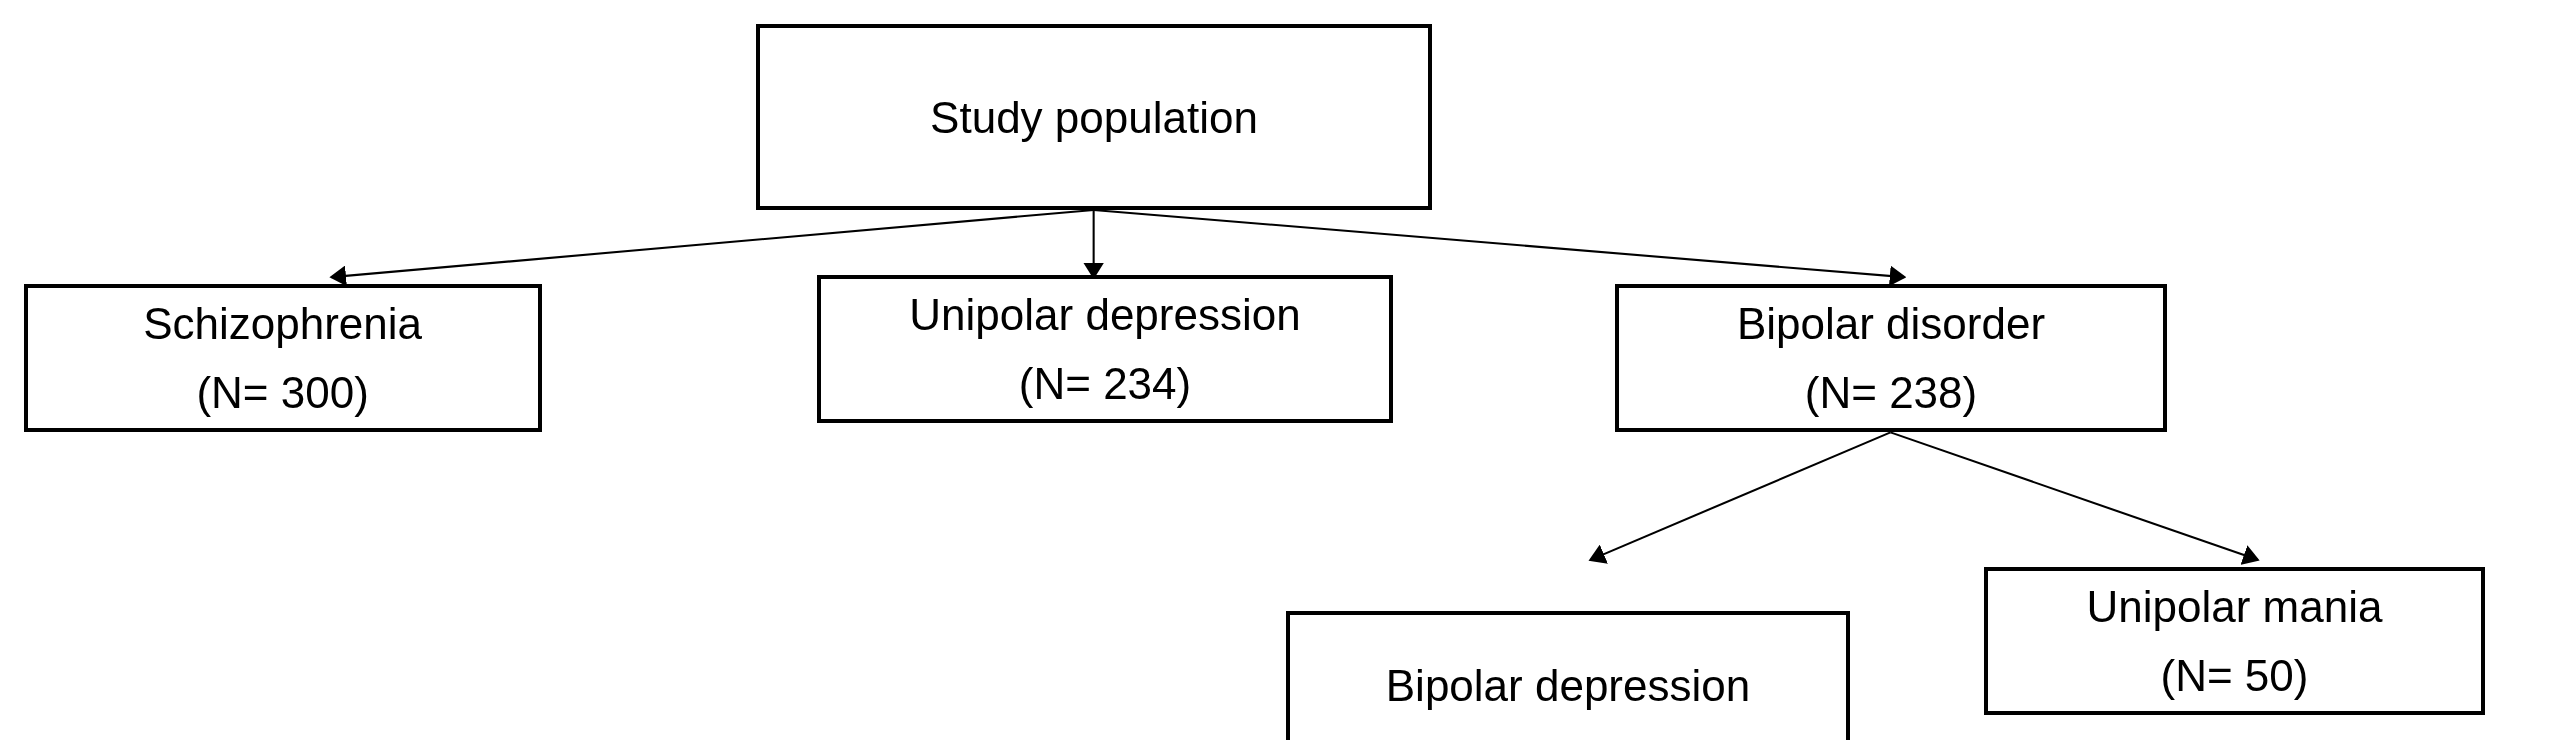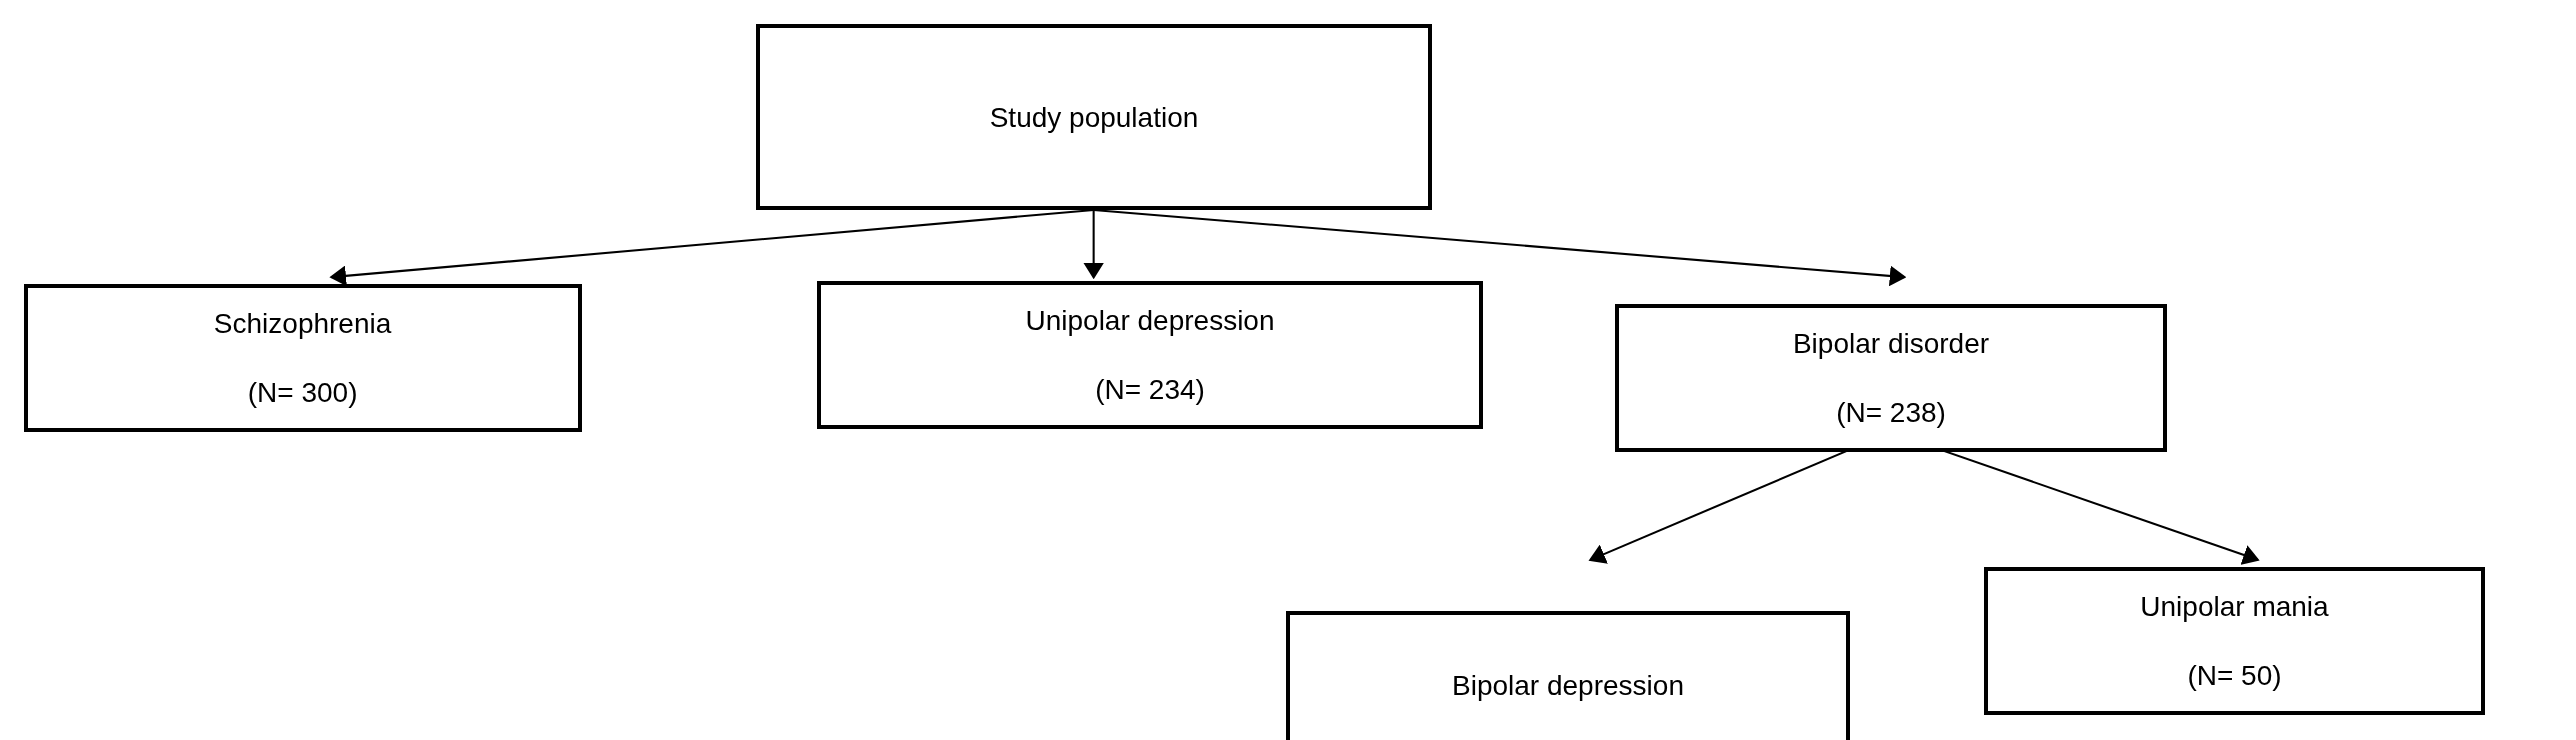--- a/index.html
+++ b/index.html
@@ -31,36 +31,36 @@
     position: absolute;
     box-sizing: border-box;
     background: #ffffff;
     border: 4.9px solid #000000;
     color: #000000;
     display: flex;
     flex-direction: column;
     align-items: center;
     justify-content: center;
     text-align: center;
-    font-size: 28px;
+    font-size: 44px;
     line-height: 69px;
   }
   .node--root {
     line-height: 79px;
   }
   .node .label,
   .node .count {
     display: block;
     white-space: nowrap;
   }
   
   #node-study-population   { left: 756px; top: 24px;  width: 676px; height: 186px; }
-  #node-schizophrenia      { left: 23.6px;   top: 284px; width: 558px; height: 148px; }
-  #node-unipolar-depression{ left: 817px; top: 281px; width: 666px; height: 148px; text-align: center; }
-  #node-bipolar-disorder   { left: 1615px; top: 284px; width: 552px; height: 148px; margin-top: 20px; }
+  #node-schizophrenia      { left: 23.6px;   top: 284px; width: 518px; height: 148px; }
+  #node-unipolar-depression{ left: 817px; top: 275px; width: 576px; height: 148px; text-align: center; }
+  #node-bipolar-disorder   { left: 1615px; top: 284px; width: 552px; height: 148px; }
   #node-bipolar-depression { left: 1286px; top: 567px; width: 564px; height: 148px; margin-top: 44px; }
   #node-bipolar-mania      { left: 1984px; top: 567px; width: 501px; height: 148px; }
 </style>
 </head>
 <body>
 
 <div class="canvas">
 
   <svg class="edges-layer" viewBox="0 0 3717 1068" xmlns="http://www.w3.org/2000/svg">
     <defs>

